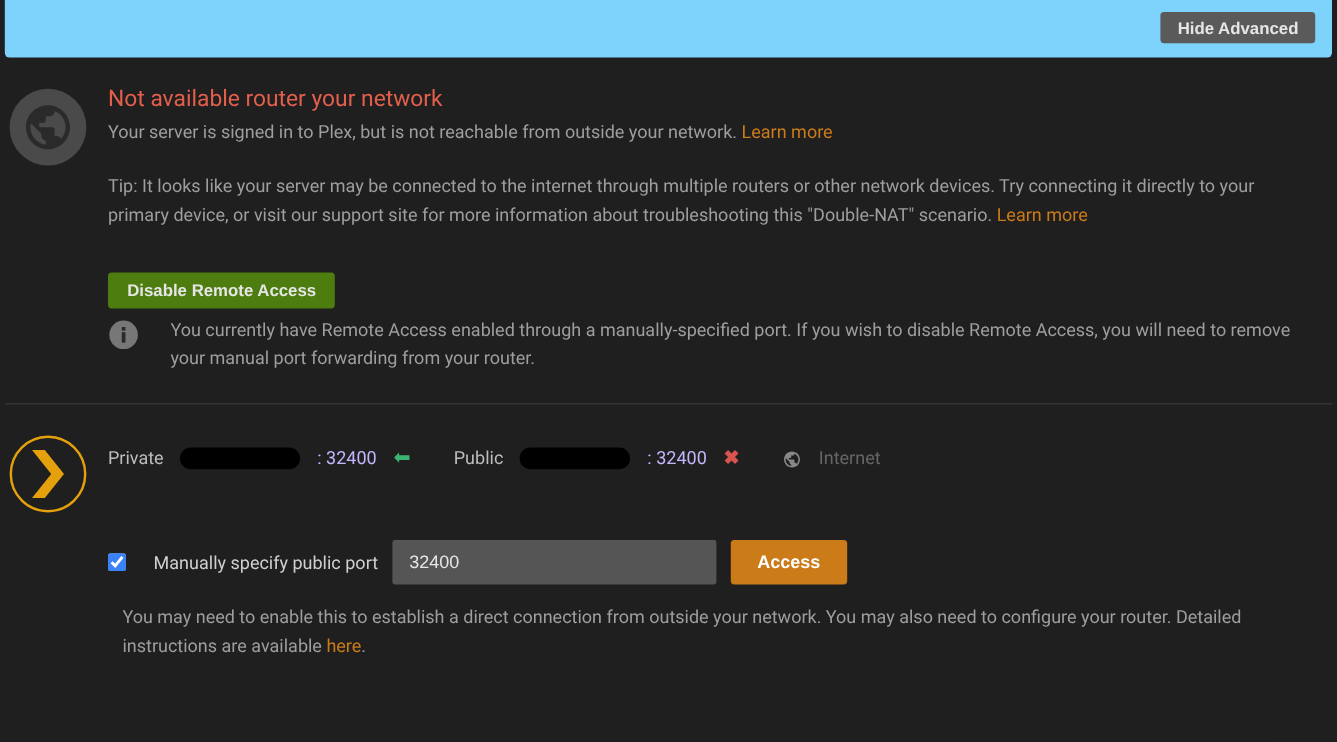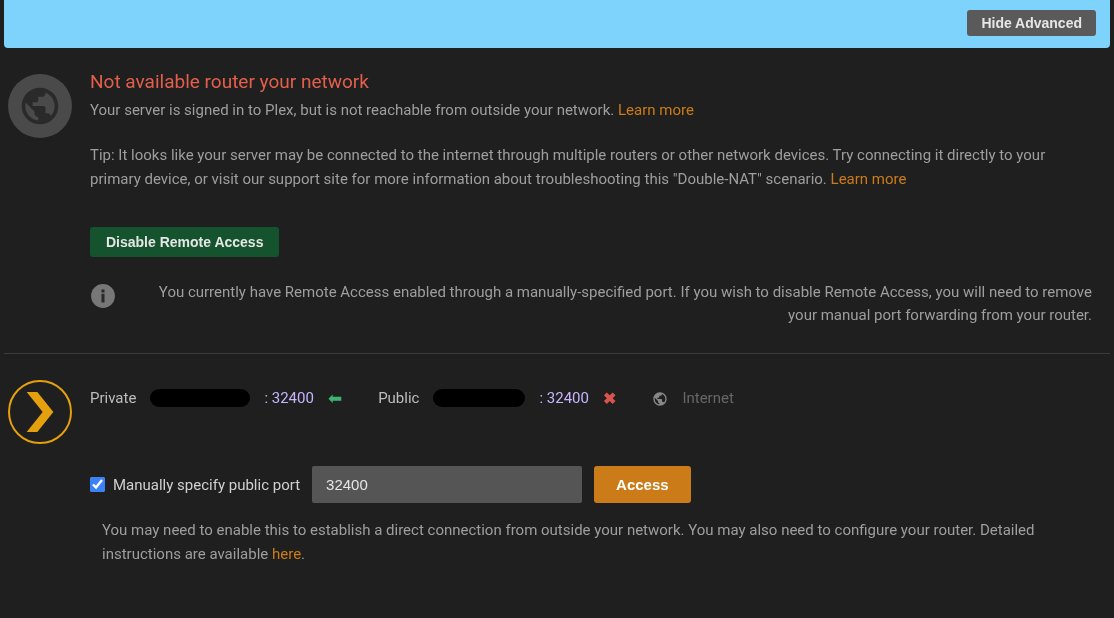--- a/index.html
+++ b/index.html
@@ -67,34 +67,33 @@
     }
     .link {
       color: #cc7b19;
       cursor: pointer;
     }
     .tip-block {
       margin-top: 22px;
       margin-bottom: 36px;
     }
     .disable-btn {
-      background: #14532d;
+      background: #4d7c0f;
       color: #e6e6e6;
       border: none;
       padding: 7px 16px;
       border-radius: 3px;
       font-size: 14px;
       font-weight: 600;
       cursor: pointer;
     }
     .alert-row {
       display: flex;
-      margin-top: 24px;
-      gap: 14px;
-      text-align: right;
+      margin-top: 7px;
+      gap: 26px;
     }
     .alert-icon {
       flex-shrink: 0;
       padding-top: 2px;
     }
     .divider {
       border: none;
       border-top: 1px solid #3a3a3a;
       margin: 26px 4px 0 4px;
     }
@@ -132,21 +131,21 @@
     .manual-row {
       margin-top: 58px;
       display: flex;
       align-items: center;
       gap: 12px;
     }
     .checkbox-label {
       color: #d0d0d0;
       display: flex;
       align-items: center;
-      gap: 8px;
+      gap: 23px;
     }
     input[type="checkbox"] {
       width: 15px;
       height: 15px;
       accent-color: #3b82f6;
     }
     .port-input {
       background: #555;
       border: none;
       color: #e6e6e6;

